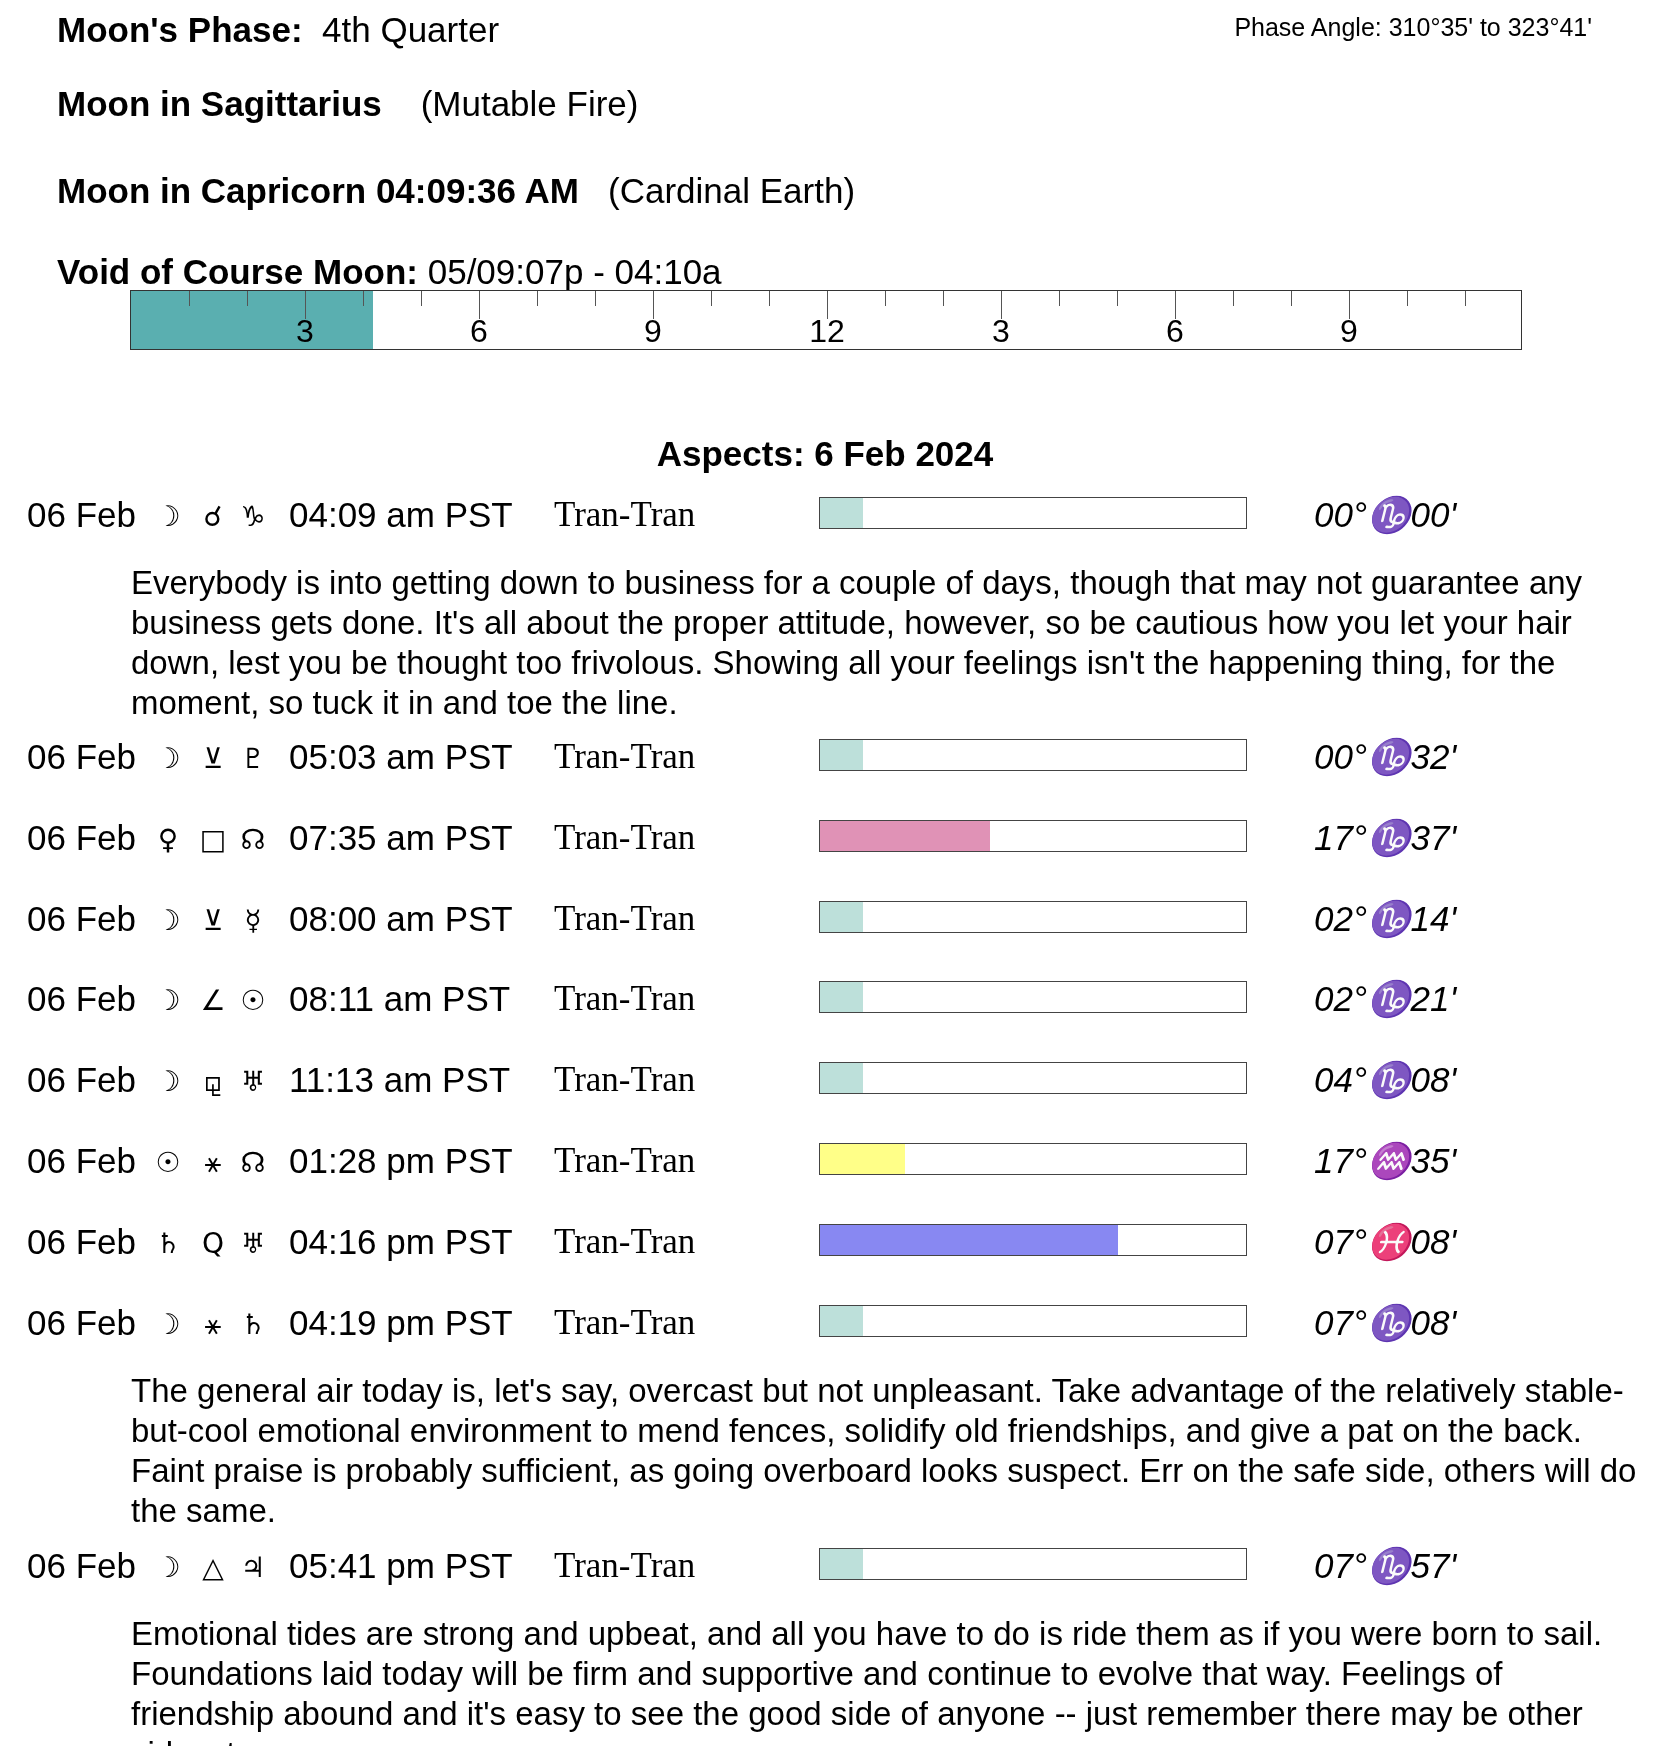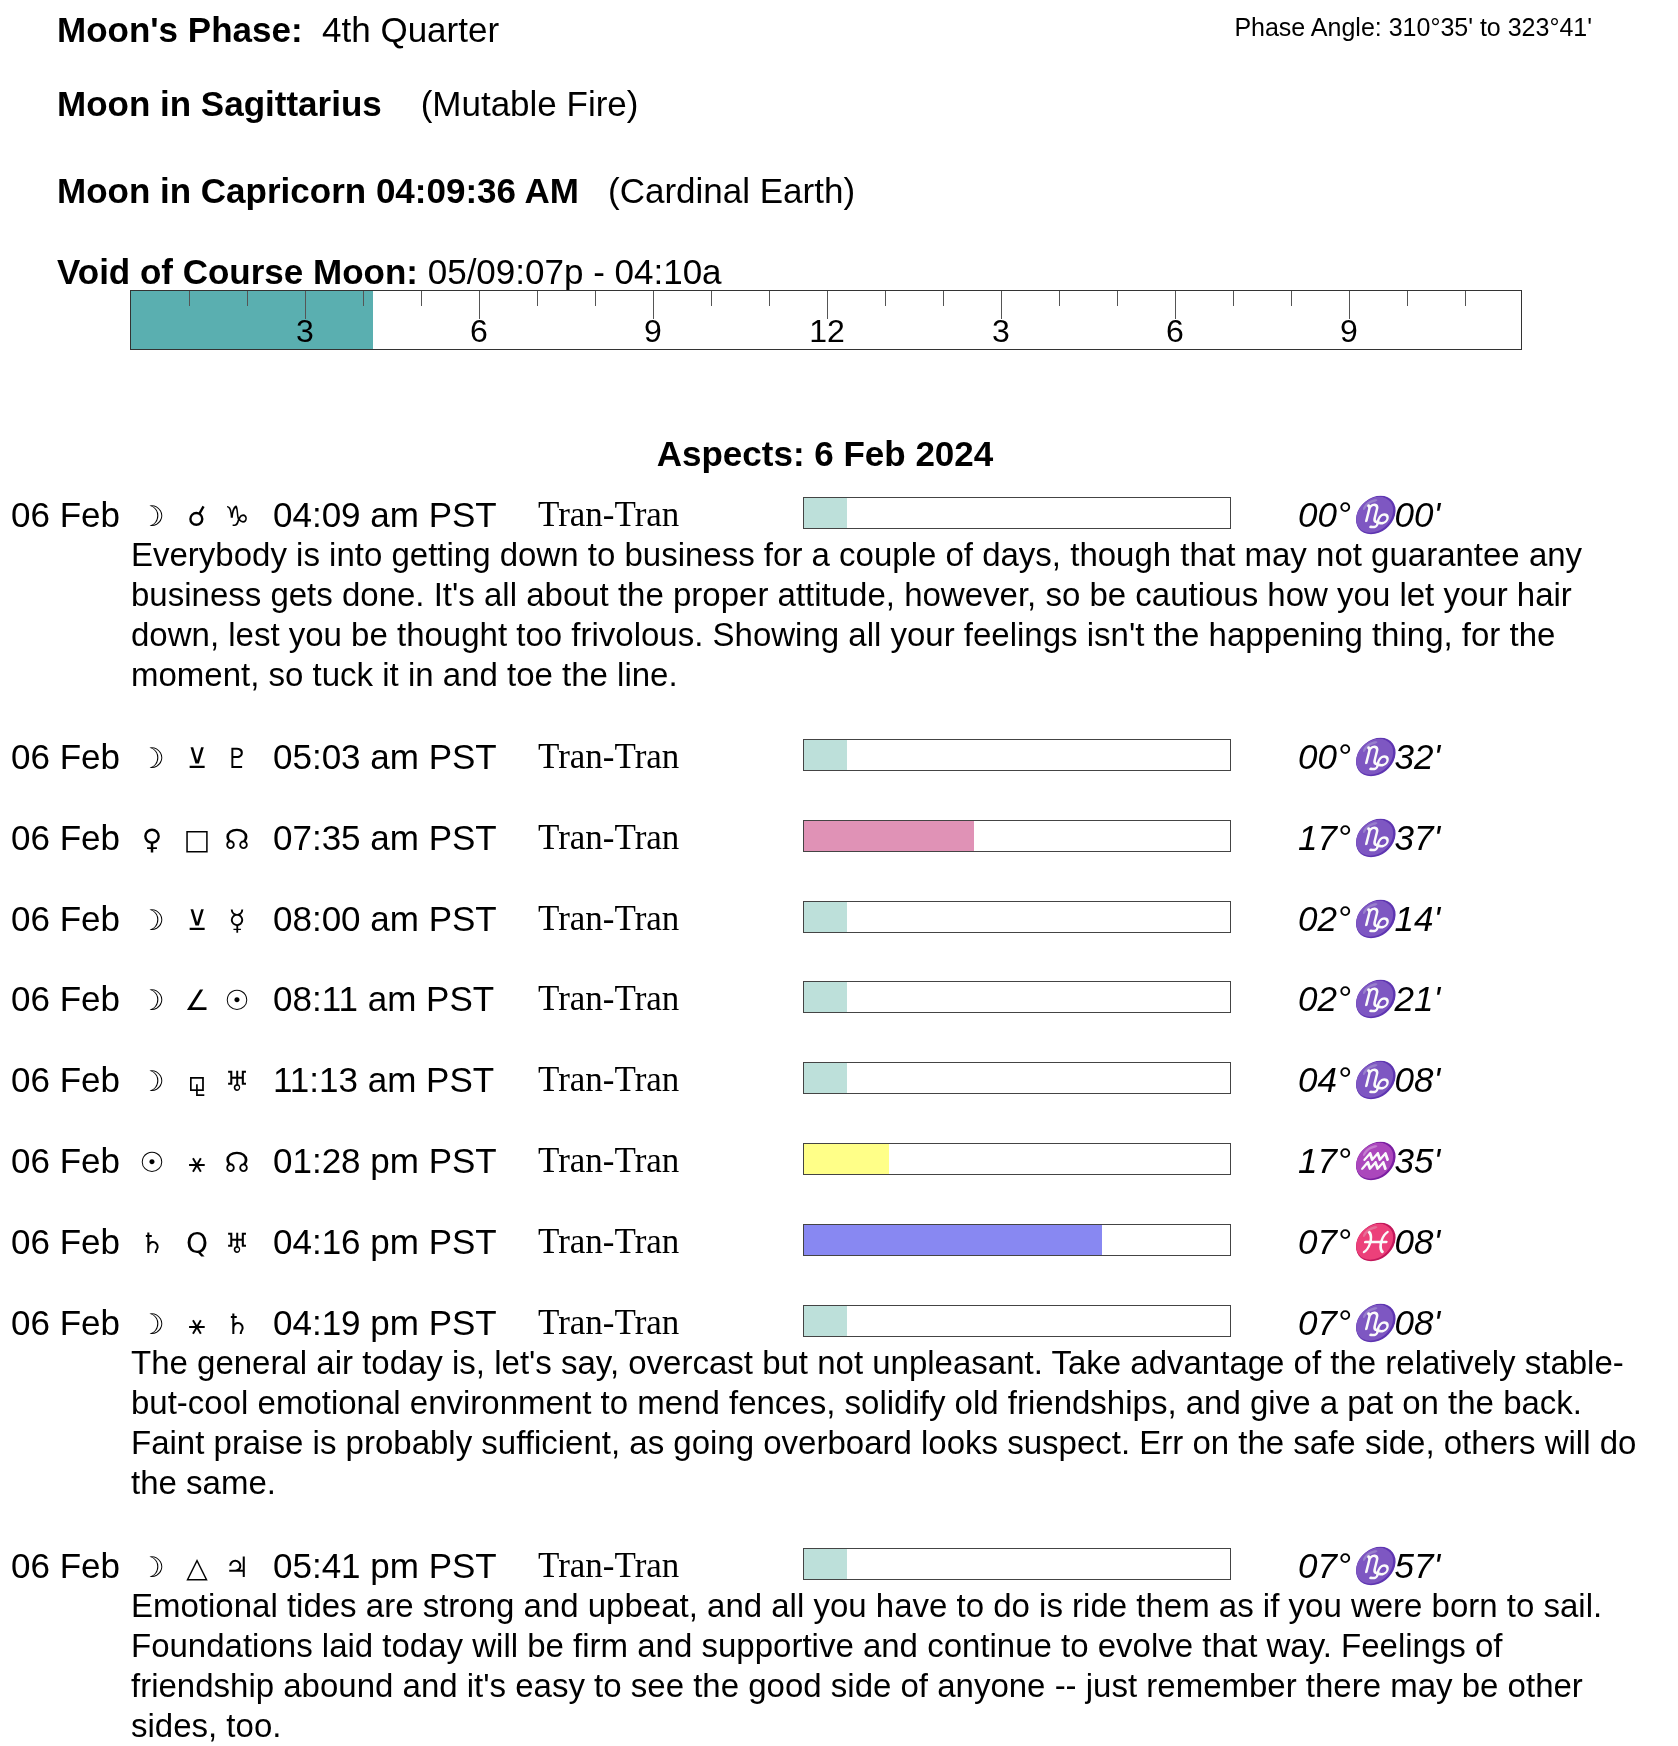--- a/index.html
+++ b/index.html
@@ -11,32 +11,32 @@
   .phase-angle { font-size:25px; line-height:34px; top:10px; right:86px; }
   #timeline { position:absolute; left:130px; top:290px; width:1392px; height:60px;
               border:1.5px solid #333; box-sizing:border-box; background:#fff; }
   #timeline .voc { position:absolute; left:0; top:0; bottom:0; background:#5aafb0; }
   #timeline .tick { position:absolute; top:0; width:1px; background:#555; }
   #timeline .tick.minor { height:15px; }
   #timeline .tick.major { height:28px; }
   #timeline .tlabel { position:absolute; top:22px; font-size:32px; line-height:36px; transform:translateX(-50%); }
   .aspects-title { position:absolute; left:0; width:1650px; text-align:center; top:434px;
                    font-size:35px; font-weight:bold; line-height:40px; }
-  .row { position:absolute; left:0; width:1612px; height:40px; }
+  .row { position:absolute; left:16px; width:1612px; height:40px; }
   .row span { position:absolute; top:0; font-size:35px; line-height:40px; white-space:nowrap; }
   .row .date { left:11px; }
   .row .glyph { font-family:"DejaVu Sans", sans-serif; font-size:28px; top:2px; text-align:center; width:30px; }
   .row .g1 { left:137px; } .row .g2 { left:182px; } .row .g3 { left:222px; }
   .row .time { left:273px; }
   .row .type { left:538px;font-family:Liberation Serif, serif; }
   .row .bar { position:absolute; left:803px; top:2px; width:428px; height:32px;
               border:1.5px solid #444; box-sizing:border-box; background:#fff; }
   .row .bar .fill { position:absolute; left:0; top:0; bottom:0; }
   .row .deg { left:1298px;font-style:italic; }
-  .desc { position:absolute; left:131px; width:1520px; font-size:33px; line-height:40px; }
+  .desc { position:absolute; left:131px; width:1520px; font-size:33px; line-height:40px;margin-top:28px; }
 </style>
 </head>
 <body>
 
 <div class="abs hdr" style="top:10px;">
   <b>Moon's Phase:</b>&nbsp;
   <span>4th Quarter</span>
 </div>
 <div class="abs phase-angle">Phase Angle:  310°35' to 323°41'</div>
 

